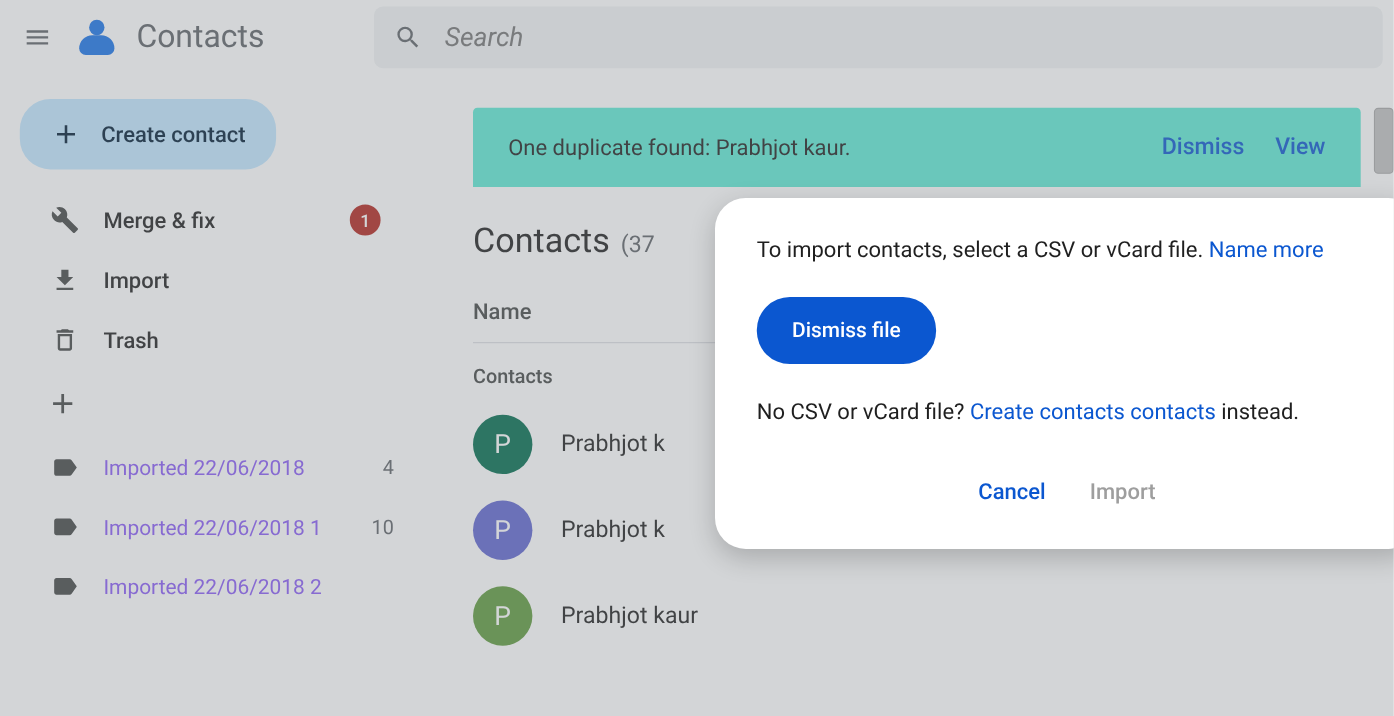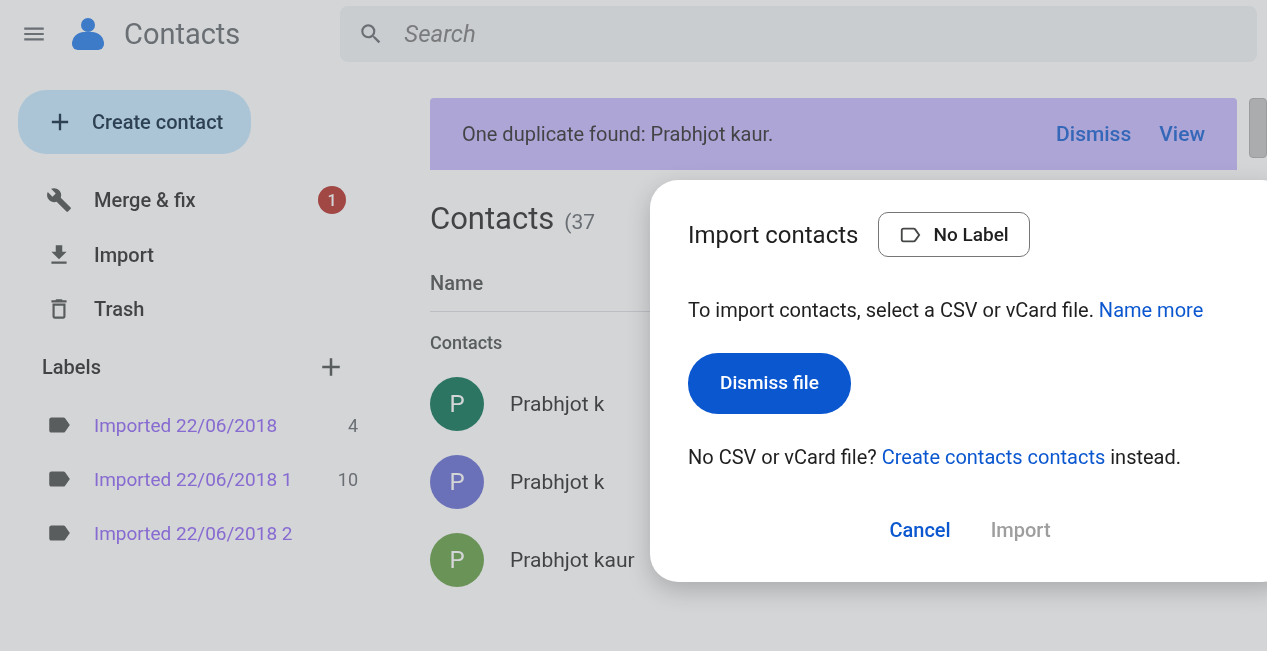--- a/index.html
+++ b/index.html
@@ -177,21 +177,21 @@
     .label-count {
       font-size: 18px;
       color: #5f6368;
     }
     .main-content {
       flex: 1;
       padding: 30px 30px 0 50px;
       position: relative;
     }
     .banner {
-      background: #c4b5fd;
+      background: #5eead4;
       padding: 24px 32px;
       display: flex;
       align-items: center;
       margin-bottom: 30px;
       border-radius: 4px 4px 0 0;
     }
     .banner-text {
       font-size: 20px;
       color: #1f1f1f;
       flex: 1;
@@ -384,21 +384,20 @@
 
       <div class="nav-item">
         <svg width="26" height="26" viewBox="0 0 24 24" fill="currentColor">
             <path d="M6 19c0 1.1.9 2 2 2h8c1.1 0 2-.9 2-2V7H6v12zm2.46-7.12l1.41-1.41L12 12.59l2.12-2.12 1.41 1.41L13.41 14l2.12 2.12-1.41 1.41L12 15.41l-2.12 2.12-1.41-1.41L10.59 14l-2.13-2.12zM15.5 4l-1-1h-5l-1 1H5v2h14V4z" opacity="0"></path>
             <path d="M6 19c0 1.1.9 2 2 2h8c1.1 0 2-.9 2-2V7H6v12zM8 9h8v10H8V9zm7.5-5l-1-1h-5l-1 1H5v2h14V4h-3.5z"></path>
           </svg>
         <span class="nav-text">Trash</span>
       </div>
 
       <div class="labels-header">
-        <span class="labels-title">Labels</span>
         <svg class="add-icon" width="30" height="30" viewBox="0 0 24 24" fill="currentColor">
             <path d="M19 13h-6v6h-2v-6H5v-2h6V5h2v6h6v2z"></path>
           </svg>
       </div>
 
       <div class="label-item">
         <svg class="label-icon" width="26" height="26" viewBox="0 0 24 24" fill="currentColor">
             <path d="M17.63 5.84C17.27 5.33 16.67 5 16 5L5 5.01C3.9 5.01 3 5.9 3 7v10c0 1.1.9 1.99 2 1.99L16 19c.67 0 1.27-.33 1.63-.84L22 12l-4.37-6.16z"></path>
           </svg>
         <span class="label-text">Imported 22/06/2018</span>
@@ -452,29 +451,20 @@
       </div>
 
       <div class="scrollbar"></div>
     </div>
   </div>
 </div>
 
 <div class="overlay"></div>
 
 <div class="dialog">
-  <div class="dialog-header">
-    <span class="dialog-title">Import contacts</span>
-    <div class="label-chip">
-      <svg width="22" height="22" viewBox="0 0 24 24" fill="none" stroke="currentColor" stroke-width="2">
-          <path d="M17.63 5.84C17.27 5.33 16.67 5 16 5L5 5.01C3.9 5.01 3 5.9 3 7v10c0 1.1.9 1.99 2 1.99L16 19c.67 0 1.27-.33 1.63-.84L22 12l-4.37-6.16z"></path>
-        </svg>
-      <span class="label-chip-text">No Label</span>
-    </div>
-  </div>
 
   <div class="dialog-body">
     <div>
       <span>To import contacts, select a CSV or vCard file. </span><span class="link">Name more</span>
     </div>
 
     <div class="select-file-btn">Dismiss file</div>
 
     <div>
       <span>No CSV or vCard file? </span><span class="link">Create contacts contacts</span><span> instead.</span>

